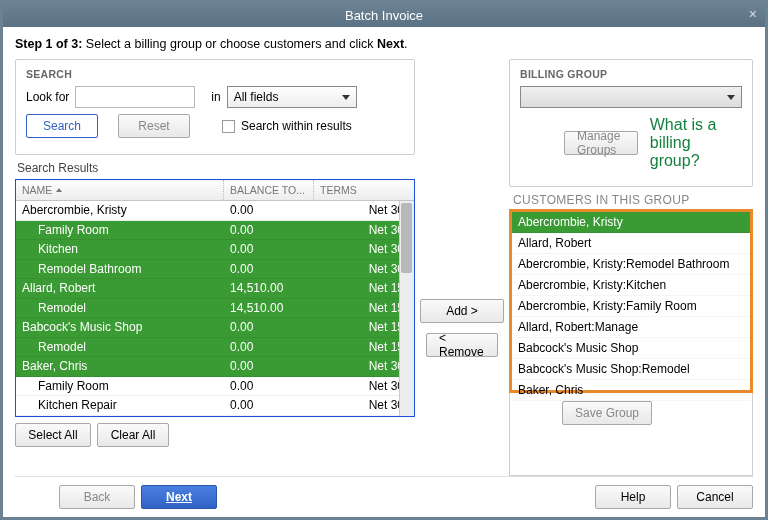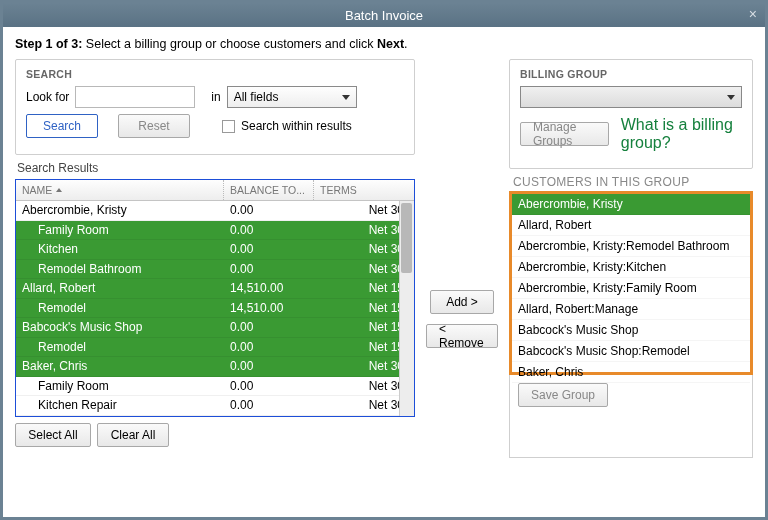--- a/index.html
+++ b/index.html
@@ -14,21 +14,21 @@
 .left-col { width: 400px; }
 .mid-col { width: 78px; display: flex; flex-direction: column; align-items: center; justify-content: center; gap: 10px; margin-top: 120px;}
 .right-col { flex: 1; }
 .panel { border: 1px solid #cfcfcf; border-radius: 2px; padding: 8px 10px 10px 10px; margin-bottom: 6px; }
 .panel-title { font-size: 10.5px; font-weight: bold; color: #666; letter-spacing: 0.3px; margin-bottom: 6px; }
 .row { display: flex; align-items: center; gap: 6px; margin-bottom: 6px; font-size: 12px; }
 .input { border: 1px solid #b8b8b8; background: #fff; height: 22px; padding: 2px 4px; font-size: 12px; }
 .select { border: 1px solid #8a8a8a; background: linear-gradient(#fefefe,#eee); height: 22px; font-size: 12px; display: flex; align-items: center; justify-content: space-between; padding: 0 6px; }
 .chev { border-left: 4px solid transparent; border-right: 4px solid transparent; border-top: 5px solid #333; }
 .btn { border: 1px solid #a8a8a8; background: linear-gradient(#fafafa,#e8e8e8); height: 24px; padding: 0 12px; font-size: 12px; display: inline-flex; align-items: center; justify-content: center; cursor: pointer; border-radius: 2px; }
-.btn.gray { color: #888; }
+.btn.gray { color: #888; margin-left: 44px; }
 .btn.blue-outline { border: 1.5px solid #2f62c4; color: #2f62c4; background: #fff; }
 .btn.primary { background: linear-gradient(#4a7fe0,#2f62c4); color: #fff; border: 1px solid #2a55aa; font-weight: bold; text-decoration: underline; }
 .checkbox { width: 13px; height: 13px; border: 1px solid #999; background: #fff; display: inline-block; }
 .section-label { font-size: 12px; color: #444; margin: 4px 0 4px 2px; }
 .grid { border: 1px solid #1d4ed8; font-size: 12px; position: relative; }
 .grid-head { display: flex; background: linear-gradient(#fefefe,#ededed); border-bottom: 1px solid #c4c4c4; color: #777; font-size: 10.5px; }
 .gh-name { width: 208px; padding: 4px 6px; border-right: 1px dotted #bbb; display:flex; align-items:center; gap:4px;}
 .gh-bal { width: 90px; padding: 4px 6px; border-right: 1px dotted #bbb; }
 .gh-terms { flex: 1; padding: 4px 6px; }
 .sort-arrow { border-left: 3px solid transparent; border-right: 3px solid transparent; border-bottom: 4px solid #777; }
@@ -168,21 +168,21 @@
           <div class="btn" style="width:76px">
               <span>Select All</span>
             </div>
           <div class="btn" style="width:72px">
               <span>Clear All</span>
             </div>
         </div>
       </div>
 
       <div class="mid-col">
-        <div class="btn" style="width:64px">
+        <div class="btn" style="width:84px">
             <span>Add &gt;</span>
           </div>
         <div class="btn" style="width:72px">
             <span>&lt; Remove</span>
           </div>
       </div>
 
       <div class="right-col">
         <div class="panel">
           <div class="panel-title">BILLING GROUP</div>
@@ -210,14 +210,32 @@
             <div class="cust-row">Baker, Chris</div>
           </div>
         <div class="right-panel-lower">
           <div class="btn gray" style="margin-top:4px">
               <span>Save Group</span>
             </div>
         </div>
       </div>
     </div>
 
+    <div class="footer">
+      <div class="footer-left">
+        <div class="btn gray" style="width:76px">
+            <span>Back</span>
+          </div>
+        <div class="btn primary" style="width:76px">
+            <span>Next</span>
+          </div>
+      </div>
+      <div class="footer-right">
+        <div class="btn" style="width:76px">
+            <span>Help</span>
+          </div>
+        <div class="btn" style="width:76px">
+            <span>Cancel</span>
+          </div>
+      </div>
+    </div>
   </div>
 </div>
 
 </body></html>

